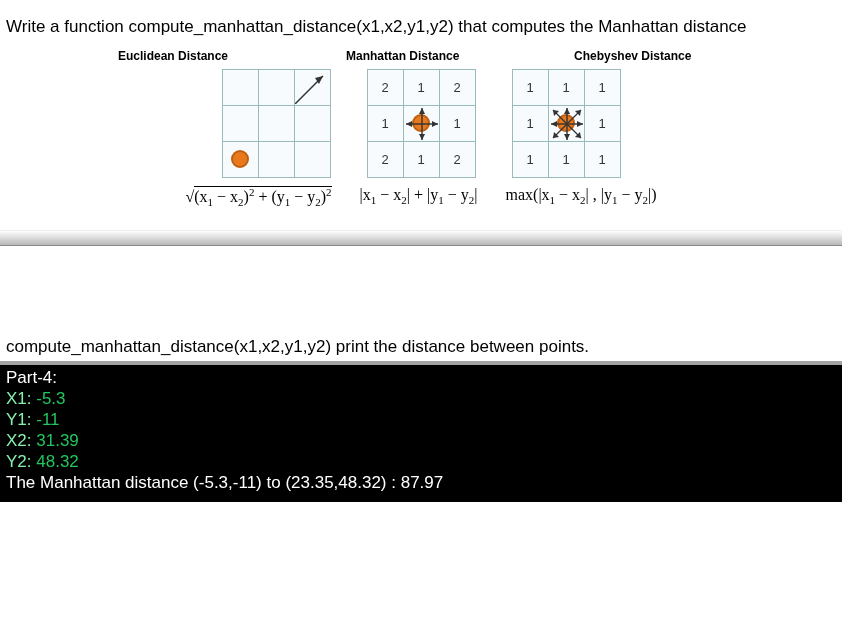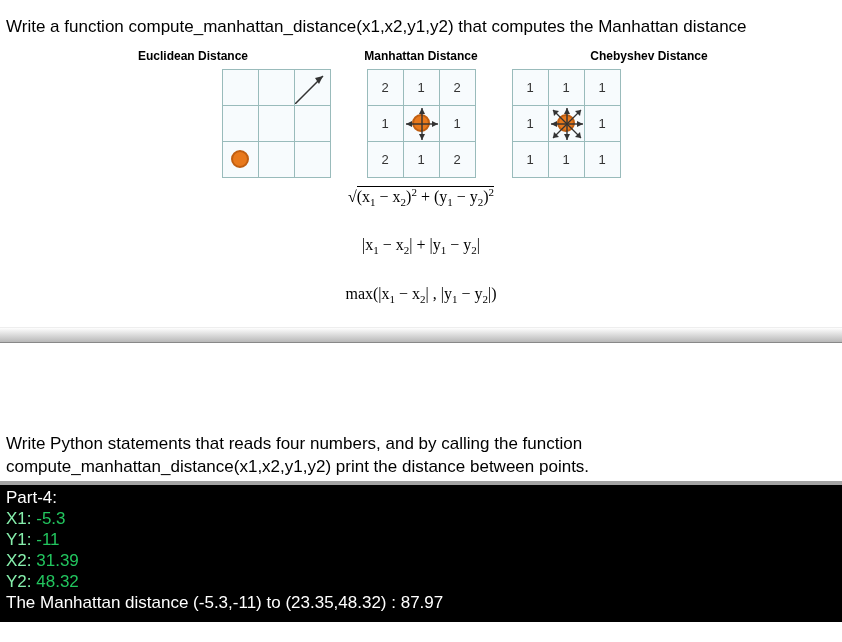--- a/index.html
+++ b/index.html
@@ -1,27 +1,27 @@
 <!DOCTYPE html>
 <html><head>
   <meta charset="utf-8">
   <style>
     * { box-sizing: border-box; margin: 0; padding: 0; }
     body { width: 842px; font-family: Arial, sans-serif; font-size: 17px; color: #000; background: #fff; }
     .top { padding: 8px 6px; margin-top: 8px; }
     .prompt { line-height: 1.35; }
     .diagram-area { margin: 10px 0 4px; text-align: center; }
     .col-heads { display: flex; justify-content: center; gap: 78px; font-weight: bold; font-size: 12px; margin-bottom: 6px; }
-    .col-heads span { display: inline-block; width: 150px; text-align: center; }
+    .col-heads span { display: inline-block; width: 150px; text-align: left; }
     .tables-row { display: flex; justify-content: center; gap: 36px; margin-bottom: 8px; }
     .grid3 { border-collapse: collapse; }
     .grid3 td { width: 36px; height: 36px; border: 1px solid #9bb; background: #f7fbfd; position: relative; text-align: center; vertical-align: middle; font-size: 13px; color: #333; }
     .dot { width: 18px; height: 18px; border-radius: 50%; background: #e8791c; border: 2px solid #c05e10; display: inline-block; position: absolute; left: 50%; top: 50%; transform: translate(-50%,-50%); }
     .arrow-cell svg { position: absolute; left: 50%; top: 50%; transform: translate(-50%,-50%); }
-    .formulas { font-family: 'Times New Roman', serif; font-size: 16px; display: flex; justify-content: center; gap: 28px; margin-top: 6px; flex-direction: column; }
+    .formulas { font-family: 'Times New Roman', serif; font-size: 16px; display: flex; justify-content: center; gap: 28px; margin-top: 6px; }
     .formulas span { white-space: nowrap; }
     .sep-bar { height: 16px; background: linear-gradient(#fefefe,#b8b8b8); border-top: 1px solid #eee; border-bottom: 1px solid #888; margin-top: 10px; }
     .spacer-lg { height: 90px; }
     .mid-instr { padding: 0 6px; line-height: 1.35; }
     .terminal { background: #000; color: #fff; font-family: Arial, sans-serif; font-size: 17px; padding: 2px 6px 8px; border-top: 4px solid #a3a3a3; margin-top: 2px; }
     .term-row { margin: 1px 0; }
     .term-label { color: #86efac; }
     .term-val { color: #22c55e; }
     .sub { font-size: 11px; vertical-align: sub; }
     .sup { font-size: 11px; vertical-align: super; }
@@ -148,21 +148,20 @@
       <span>|x<span class="sub">1</span> − x<span class="sub">2</span>| + |y<span class="sub">1</span> − y<span class="sub">2</span>|</span>
       <span>max(|x<span class="sub">1</span> − x<span class="sub">2</span>| , |y<span class="sub">1</span> − y<span class="sub">2</span>|)</span>
     </div>
   </div>
 </div>
 
 <div class="sep-bar"></div>
 <div class="spacer-lg"></div>
 
 <div class="mid-instr">
-  <div>Write Python statements that reads four numbers, and by calling the function</div>
   <div>compute_manhattan_distance(x1,x2,y1,y2) print the distance between points.</div>
 </div>
 
 <div class="terminal">
   <div class="term-row">Part-4:</div>
   <div class="term-row"><span class="term-label">X1: </span><span class="term-val">-5.3</span></div>
   <div class="term-row"><span class="term-label">Y1: </span><span class="term-val">-11</span></div>
   <div class="term-row"><span class="term-label">X2: </span><span class="term-val">31.39</span></div>
   <div class="term-row"><span class="term-label">Y2: </span><span class="term-val">48.32</span></div>
   <div class="term-row">The Manhattan distance (-5.3,-11) to (23.35,48.32) : 87.97</div>

